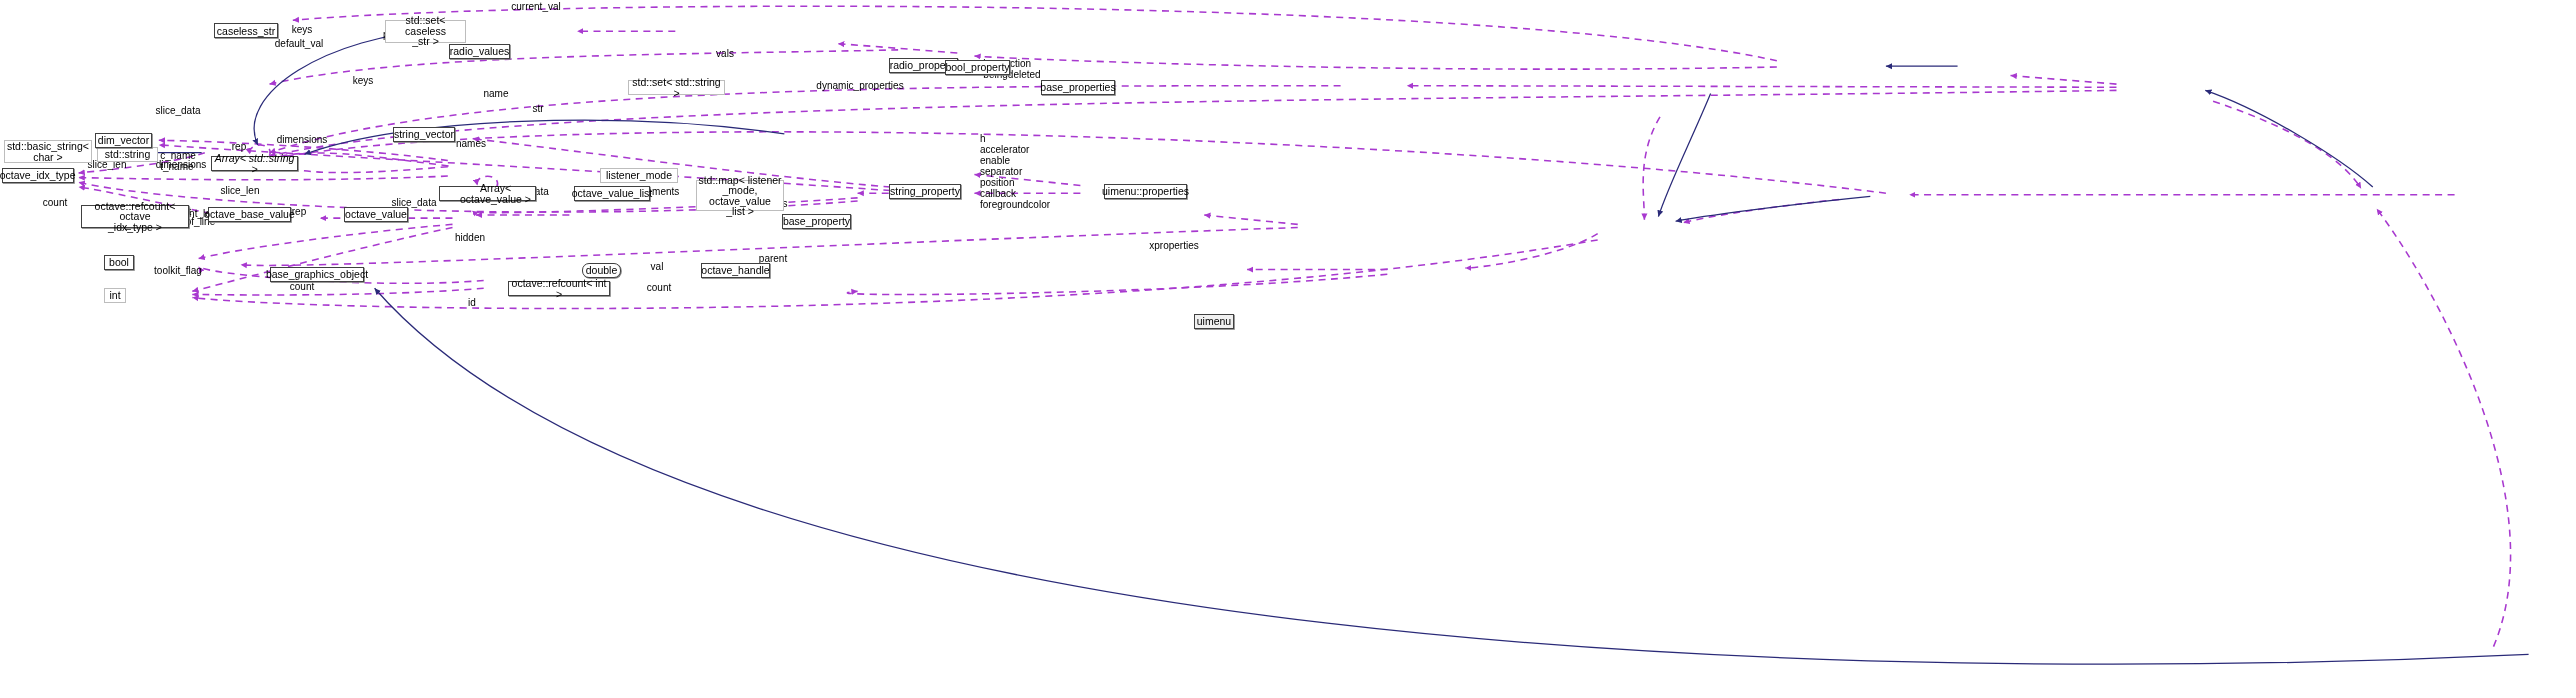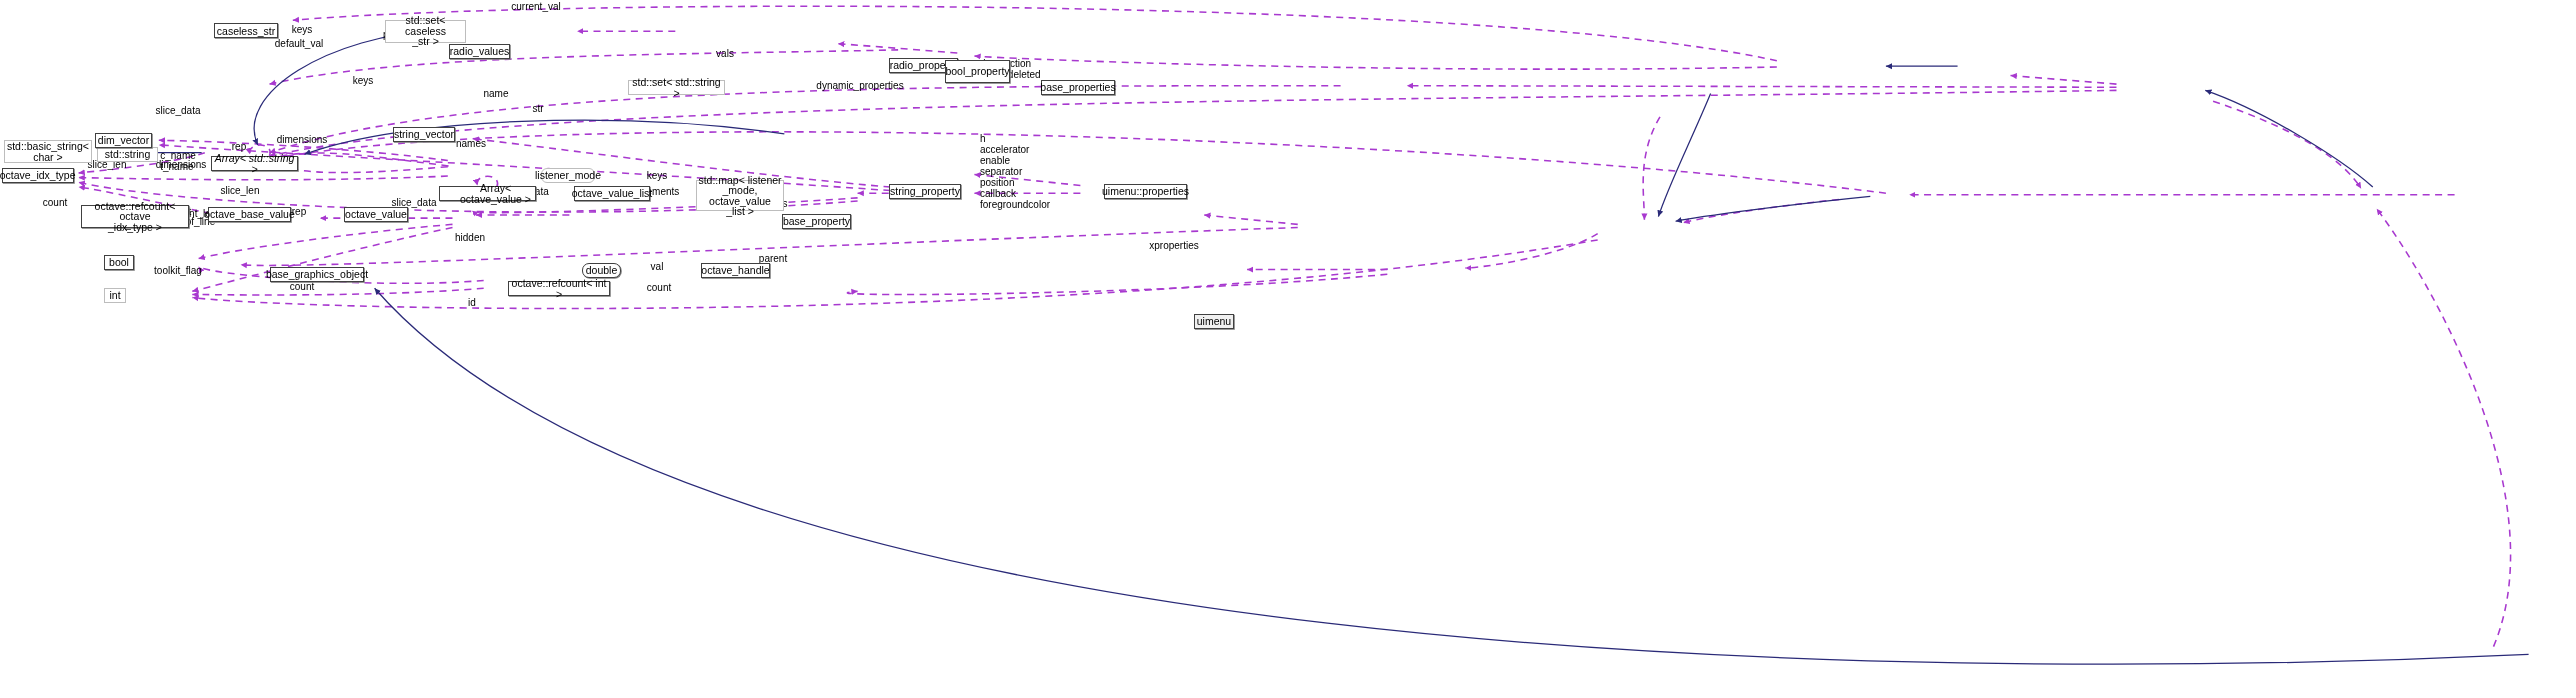--- a/index.html
+++ b/index.html
@@ -186,27 +186,27 @@
 
 <div class="node light" style="left: 3.9px; top: 140px; width: 88px; height: 23.4px;">std::basic_string&lt;
 char &gt;</div>
     <div class="node light" style="left: 97px; top: 147px; width: 61px; height: 15px;">std::string</div>
     <div class="node solid" style="left: 214px; top: 23.4px; width: 64px; height: 15px;">caseless_str</div>
     <div class="node light" style="left: 337px; top: 19.5px; width: 81px; height: 23.4px; margin-left: 48px;">std::set&lt; caseless
 _str &gt;</div>
     <div class="node solid" style="left: 449px; top: 44px; width: 61px; height: 15px; text-align: center;">radio_values</div>
     <div class="node light" style="left: 628px; top: 80px; width: 97px; height: 15px;">std::set&lt; std::string &gt;</div>
     <div class="node solid" style="left: 889px; top: 58px; width: 69px; height: 15px;">radio_property</div>
-    <div class="node solid" style="left: 945px; top: 60px; width: 65px; height: 23px; text-align: right;">bool_property</div>
+    <div class="node solid" style="left: 945px; top: 60px; width: 65px; height: 15px; text-align: right;">bool_property</div>
     <div class="node solid" style="left: 1041px; top: 80px; width: 74px; height: 15px;">base_properties</div>
     <div class="node solid" style="left: 95px; top: 133px; width: 57px; height: 15px;">dim_vector</div>
     <div class="node solid" style="left: 1.6px; top: 168px; width: 72px; height: 15px;">octave_idx_type</div>
     <div class="node solid" style="left: 211px; top: 156px; width: 87px; height: 15px; font-style: italic;">Array&lt; std::string &gt;</div>
     <div class="node solid" style="left: 393px; top: 127px; width: 62px; height: 15px;">string_vector</div>
-    <div class="node light" style="left: 541px; top: 168px; width: 54px; height: 15px; border-radius: 6px;">listener_mode</div>
+    <div class="node light" style="left: 600px; top: 168px; width: 78px; height: 15px;">listener_mode</div>
     <div class="node solid" style="left: 439px; top: 186px; width: 97px; height: 15px; padding-left: 16px;">Array&lt; octave_value &gt;</div>
     <div class="node solid" style="left: 574px; top: 186px; width: 76px; height: 15px;">octave_value_list</div>
     <div class="node light" style="left: 696px; top: 180px; width: 88px; height: 31px;">std::map&lt; listener
 _mode, octave_value
 _list &gt;</div>
     <div class="node solid" style="left: 889px; top: 184px; width: 72px; height: 15px;">string_property</div>
     <div class="node solid" style="left: 782px; top: 214px; width: 69px; height: 15px;">base_property</div>
     <div class="node solid" style="left: 1104px; top: 184px; width: 83px; height: 15px;">uimenu::properties</div>
     <div class="node solid" style="left: 81px; top: 205px; width: 108px; height: 23.4px;">octave::refcount&lt; octave
 _idx_type &gt;</div>

